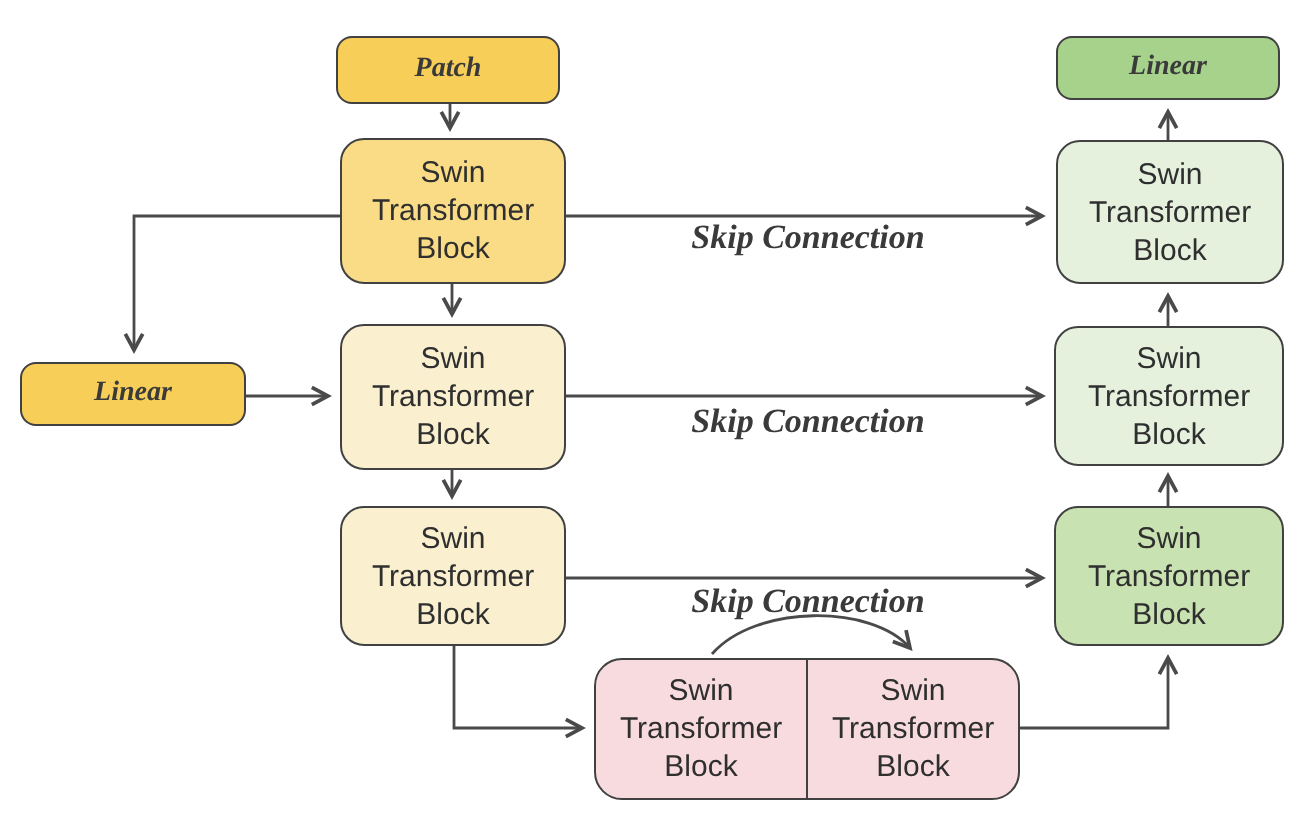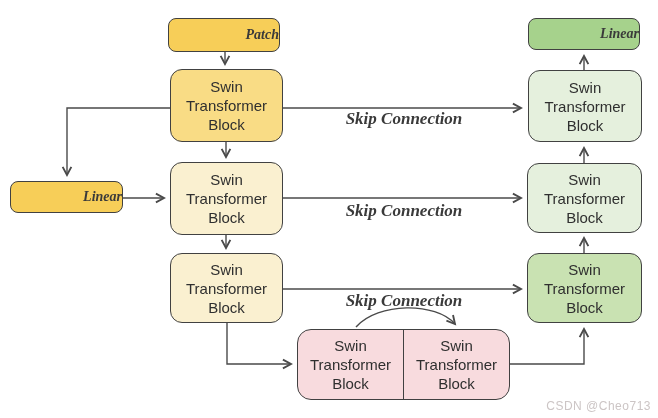--- a/index.html
+++ b/index.html
@@ -3,21 +3,21 @@
 <meta charset="utf-8">
 <style>
   html,body{margin:0;padding:0;background:#ffffff;}
   .canvas{
     position:relative;width:658px;height:418px;background:#ffffff;overflow:hidden;
     font-family:"Liberation Sans",sans-serif;
   }
   .wires{position:absolute;left:0;top:0;width:658px;height:418px;}
   .node{
     position:absolute;box-sizing:border-box;border:1.5px solid #414141;
-    display:flex;align-items:center;justify-content:flex-end;text-align:center;
+    display:flex;align-items:center;justify-content:center;text-align:center;
     color:#2f2f2f;
   }
   .block{border-radius:12px;font-size:15px;line-height:19px;font-weight:400;}
   .chip{
     border-radius:8px;font-family:"Liberation Serif",serif;
     font-style:italic;font-weight:700;font-size:14px;color:#3a3a3a;
   }
   
   .fill-gold{background:#F7CE58;}
   .fill-lightgold{background:#F9DC85;}
@@ -141,15 +141,14 @@
   </div>
 
   <div class="node chip fill-green linear-dec">
     <span>Linear</span>
   </div>
 
   <div class="skip-label skip1">Skip Connection</div>
   <div class="skip-label skip2">Skip Connection</div>
   <div class="skip-label skip3">Skip Connection</div>
 
-  <div class="watermark">CSDN @Cheo713</div>
 
 </div>
 
 </body></html>

